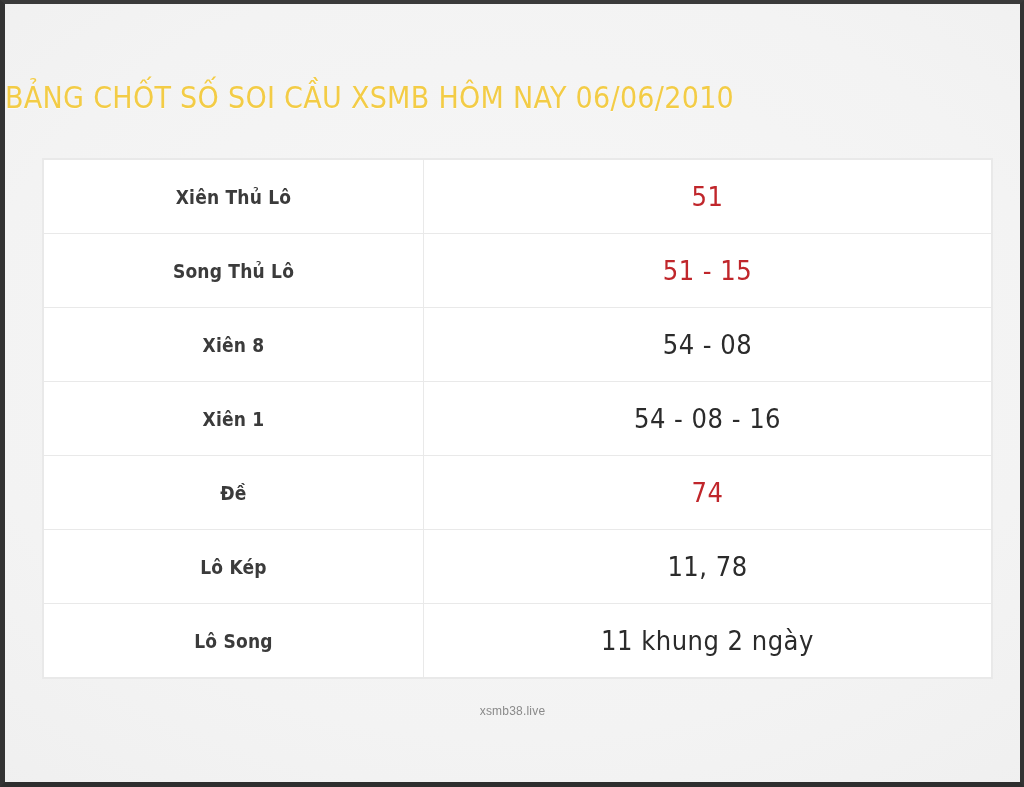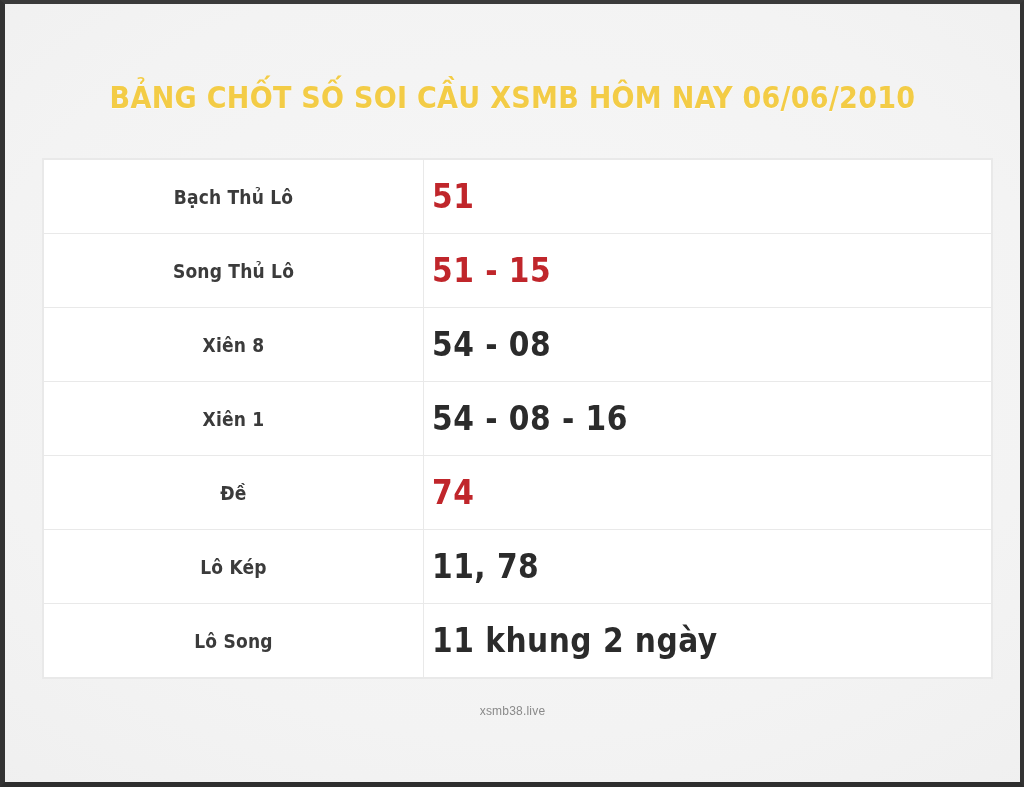--- a/index.html
+++ b/index.html
@@ -38,24 +38,23 @@
     bottom: 0;
     background:
       radial-gradient(ellipse 900px 640px at 50% 45%, #f7f7f7 0%, #f3f3f3 60%, #eeeeee 100%);
   }
 
   .title {
     position: absolute;
     left: 0;
     right: 0;
     top: 76px;
-    text-align: center;
     font-family: "DejaVu Sans Condensed", "Liberation Sans Narrow", "Liberation Sans", sans-serif;
     font-size: 30px;
-    font-weight: bold;
+    font-weight: normal;
     letter-spacing: 0.3px;
     color: #f3cc46;
     white-space: nowrap;
     text-shadow: 0 1px 0 rgba(255,255,255,0.6);
   }
 
   .table-wrap {
     position: absolute;
     left: 38px;
     top: 155px;
@@ -84,24 +83,24 @@
   td.label {
     text-align: center;
     font-family: "DejaVu Sans Condensed", "Liberation Sans Narrow", "Liberation Sans", sans-serif;
     font-size: 19px;
     font-weight: bold;
     color: #3b3b3b;
     letter-spacing: 0.2px;
   }
 
   td.value {
-    text-align: left;
+    text-align: center;
     font-family: "DejaVu Sans Condensed", "Liberation Sans Narrow", "Liberation Sans", sans-serif;
-    font-size: 33px;
-    font-weight: bold;
+    font-size: 27px;
+    font-weight: normal;
     color: #2b2b2b;
     letter-spacing: 0.5px;
   }
 
   td.value.accent {
     color: #c0262b;
   }
 
   .footer {
     position: absolute;
@@ -125,21 +124,21 @@
     <div class="title">BẢNG CHỐT SỐ SOI CẦU XSMB HÔM NAY 06/06/2010</div>
 
     <div class="table-wrap">
       <table class="chot">
         <colgroup>
           <col class="c-label">
           <col class="c-value">
         </colgroup>
         <tbody>
           <tr>
-            <td class="label">Bạch Thủ Lô</td>
+            <td class="label">Xiên Thủ Lô</td>
             <td class="value accent">51</td>
           </tr>
           <tr>
             <td class="label">Song Thủ Lô</td>
             <td class="value accent">51 - 15</td>
           </tr>
           <tr>
             <td class="label">Xiên 8</td>
             <td class="value">54 - 08</td>
           </tr>

